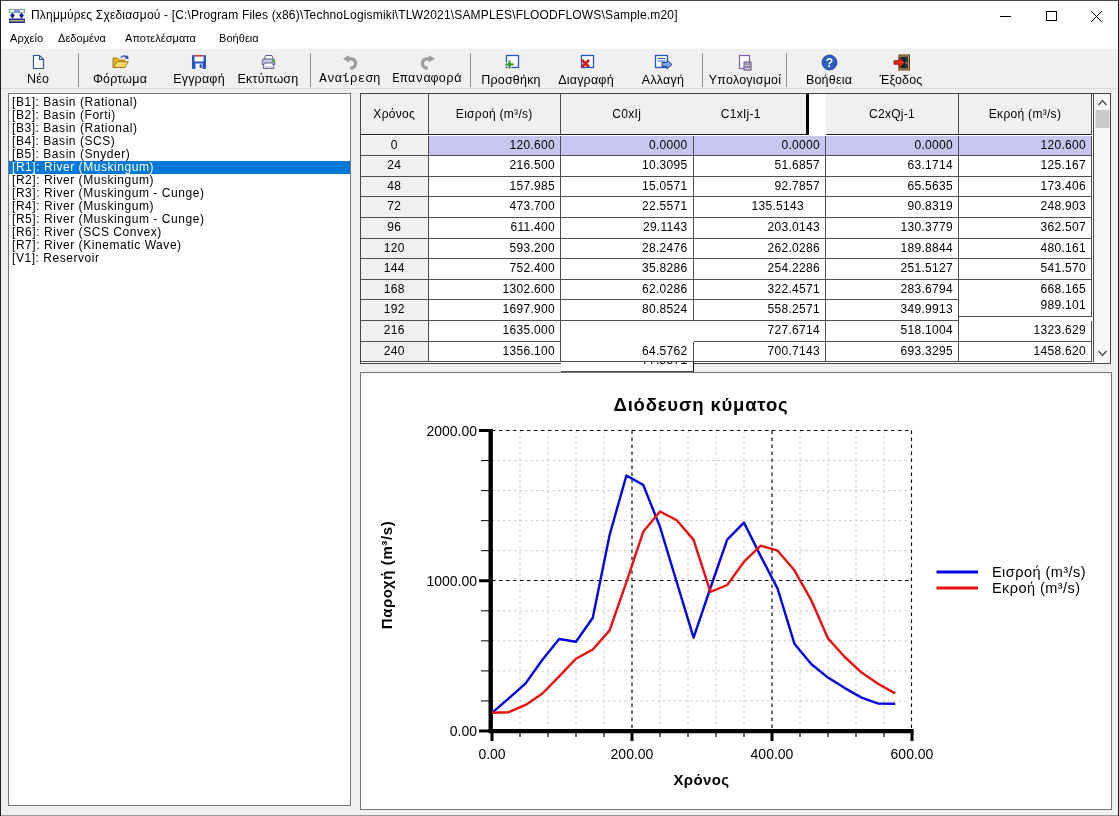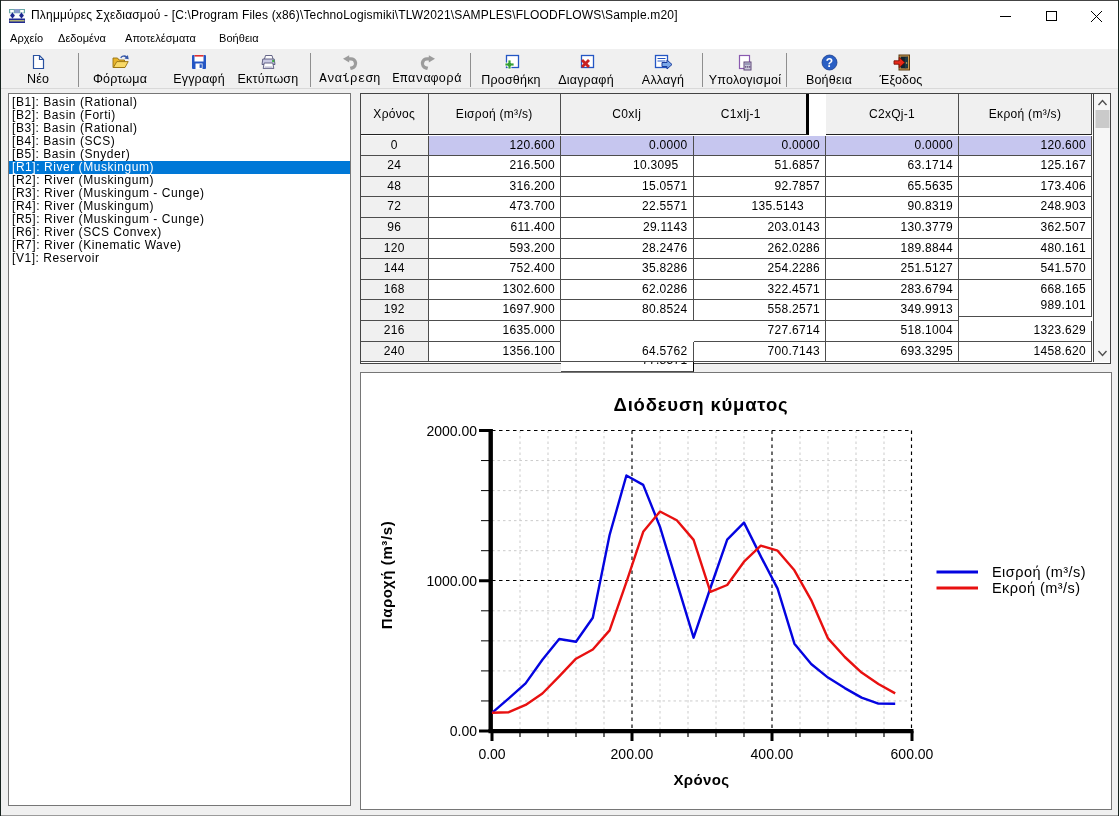--- a/index.html
+++ b/index.html
@@ -196,26 +196,26 @@
     <div class="cell hcell" style="left:465px;top:0;width:133px;height:40.6px;line-height:40.6px;border-right:1px solid #4d4d4d;border-bottom:1.5px solid #222;">C2xQj-1</div>
     <div class="cell hcell" style="left:598px;top:0;width:133px;height:40.6px;line-height:40.6px;border-right:1px solid #4d4d4d;border-bottom:1.5px solid #222;">Εκροή (m³/s)</div>
     <div class="cell tcell" style="left:0px;top:41.6px;width:67.5px;height:20.6px;line-height:19.6px;border-right:1px solid #4d4d4d;border-bottom:1px solid #4d4d4d;">0</div>
     <div class="cell ncell hl" style="left:67.5px;top:41.6px;width:132.5px;height:20.6px;line-height:19.6px;border-right:1px solid #4d4d4d;border-bottom:1px solid #4d4d4d;padding-right:5px;">120.600</div>
     <div class="cell ncell hl" style="left:200px;top:41.6px;width:132.5px;height:20.6px;line-height:19.6px;border-right:1px solid #4d4d4d;border-bottom:1px solid #4d4d4d;padding-right:5px;">0.0000</div>
     <div class="cell ncell hl" style="left:332.5px;top:41.6px;width:132.5px;height:20.6px;line-height:19.6px;border-right:1px solid #4d4d4d;border-bottom:1px solid #4d4d4d;padding-right:5px;">0.0000</div>
     <div class="cell ncell hl" style="left:465px;top:41.6px;width:133px;height:20.6px;line-height:19.6px;border-right:1px solid #4d4d4d;border-bottom:1px solid #4d4d4d;padding-right:5px;">0.0000</div>
     <div class="cell ncell hl" style="left:598px;top:41.6px;width:133px;height:20.6px;line-height:19.6px;border-right:1px solid #4d4d4d;border-bottom:1px solid #4d4d4d;padding-right:5px;">120.600</div>
     <div class="cell tcell" style="left:0px;top:62.2px;width:67.5px;height:20.6px;line-height:19.6px;border-right:1px solid #4d4d4d;border-bottom:1px solid #4d4d4d;">24</div>
     <div class="cell ncell" style="left:67.5px;top:62.2px;width:132.5px;height:20.6px;line-height:19.6px;border-right:1px solid #4d4d4d;border-bottom:1px solid #4d4d4d;padding-right:5px;">216.500</div>
-    <div class="cell ncell" style="left:200px;top:62.2px;width:132.5px;height:20.6px;line-height:19.6px;border-right:1px solid #4d4d4d;border-bottom:1px solid #4d4d4d;padding-right:14px;">10.3095</div>
+    <div class="cell ncell" style="left:200px;top:62.2px;width:132.5px;height:20.6px;line-height:19.6px;border-right:1px solid #4d4d4d;border-bottom:1px solid #4d4d4d;padding-right:5px;">10.3095</div>
     <div class="cell ncell" style="left:332.5px;top:62.2px;width:132.5px;height:20.6px;line-height:19.6px;border-right:1px solid #4d4d4d;border-bottom:1px solid #4d4d4d;padding-right:5px;">51.6857</div>
     <div class="cell ncell" style="left:465px;top:62.2px;width:133px;height:20.6px;line-height:19.6px;border-right:1px solid #4d4d4d;border-bottom:1px solid #4d4d4d;padding-right:5px;text-align:right;">63.1714</div>
     <div class="cell ncell" style="left:598px;top:62.2px;width:133px;height:20.6px;line-height:19.6px;border-right:1px solid #4d4d4d;border-bottom:1px solid #4d4d4d;padding-right:5px;">125.167</div>
     <div class="cell tcell" style="left:0px;top:82.80000000000001px;width:67.5px;height:20.6px;line-height:19.6px;border-right:1px solid #4d4d4d;border-bottom:1px solid #4d4d4d;">48</div>
-    <div class="cell ncell" style="left:67.5px;top:82.80000000000001px;width:132.5px;height:20.6px;line-height:19.6px;border-right:1px solid #4d4d4d;border-bottom:1px solid #4d4d4d;padding-right:5px;">316.200</div>
+    <div class="cell ncell" style="left:67.5px;top:82.80000000000001px;width:132.5px;height:20.6px;line-height:19.6px;border-right:1px solid #4d4d4d;border-bottom:1px solid #4d4d4d;padding-right:5px;">157.985</div>
     <div class="cell ncell" style="left:200px;top:82.80000000000001px;width:132.5px;height:20.6px;line-height:19.6px;border-right:1px solid #4d4d4d;border-bottom:1px solid #4d4d4d;padding-right:5px;">15.0571</div>
     <div class="cell ncell" style="left:332.5px;top:82.80000000000001px;width:132.5px;height:20.6px;line-height:19.6px;border-right:1px solid #4d4d4d;border-bottom:1px solid #4d4d4d;padding-right:5px;">92.7857</div>
     <div class="cell ncell" style="left:465px;top:82.80000000000001px;width:133px;height:20.6px;line-height:19.6px;border-right:1px solid #4d4d4d;border-bottom:1px solid #4d4d4d;padding-right:5px;">65.5635</div>
     <div class="cell ncell" style="left:598px;top:82.80000000000001px;width:133px;height:20.6px;line-height:19.6px;border-right:1px solid #4d4d4d;border-bottom:1px solid #4d4d4d;padding-right:5px;">173.406</div>
     <div class="cell tcell" style="left:0px;top:103.4px;width:67.5px;height:20.6px;line-height:19.6px;border-right:1px solid #4d4d4d;border-bottom:1px solid #4d4d4d;">72</div>
     <div class="cell ncell" style="left:67.5px;top:103.4px;width:132.5px;height:20.6px;line-height:19.6px;border-right:1px solid #4d4d4d;border-bottom:1px solid #4d4d4d;padding-right:5px;">473.700</div>
     <div class="cell ncell" style="left:200px;top:103.4px;width:132.5px;height:20.6px;line-height:19.6px;border-right:1px solid #4d4d4d;border-bottom:1px solid #4d4d4d;padding-right:5px;">22.5571</div>
     <div class="cell ncell" style="left:332.5px;top:103.4px;width:132.5px;height:20.6px;line-height:19.6px;border-right:1px solid #4d4d4d;border-bottom:1px solid #4d4d4d;padding-right:21px;">135.5143</div>
     <div class="cell ncell" style="left:465px;top:103.4px;width:133px;height:20.6px;line-height:19.6px;border-right:1px solid #4d4d4d;border-bottom:1px solid #4d4d4d;padding-right:5px;">90.8319</div>
     <div class="cell ncell" style="left:598px;top:103.4px;width:133px;height:20.6px;line-height:19.6px;border-right:1px solid #4d4d4d;border-bottom:1px solid #4d4d4d;padding-right:5px;">248.903</div>

